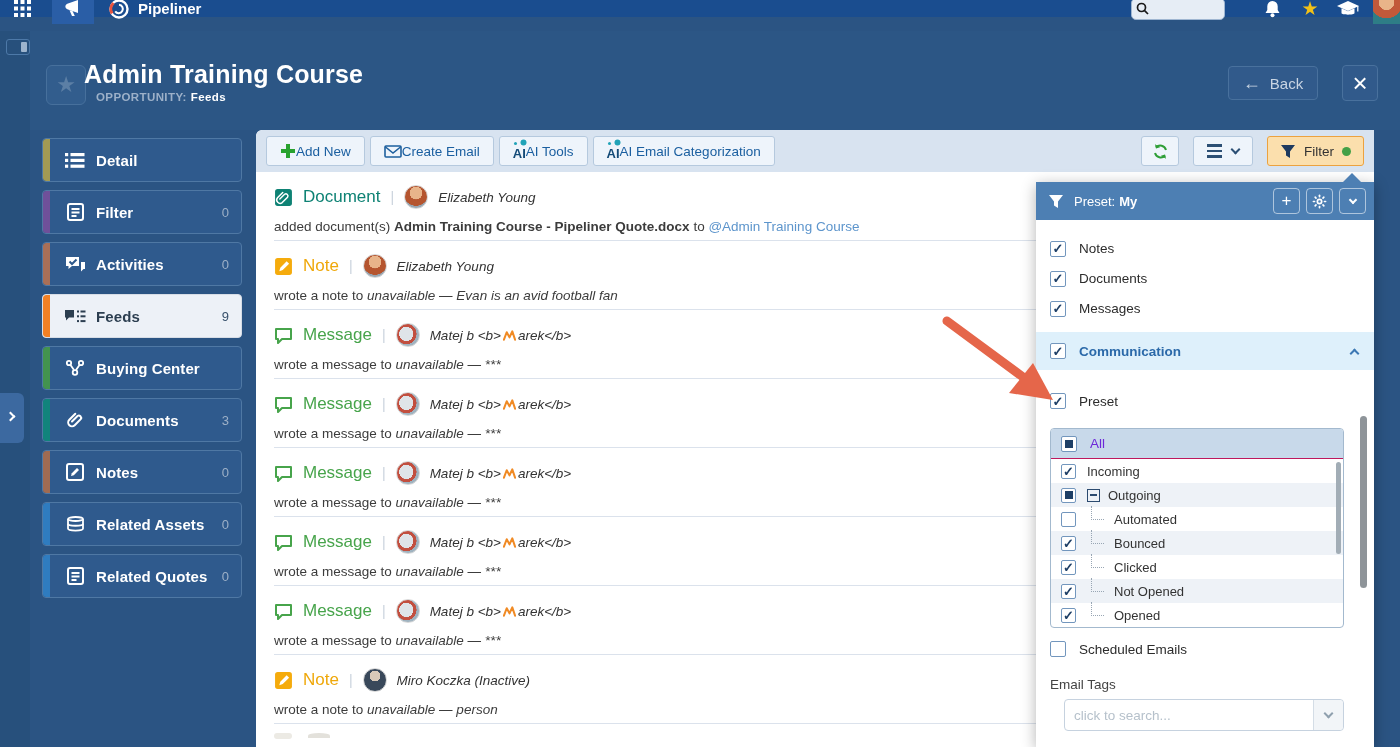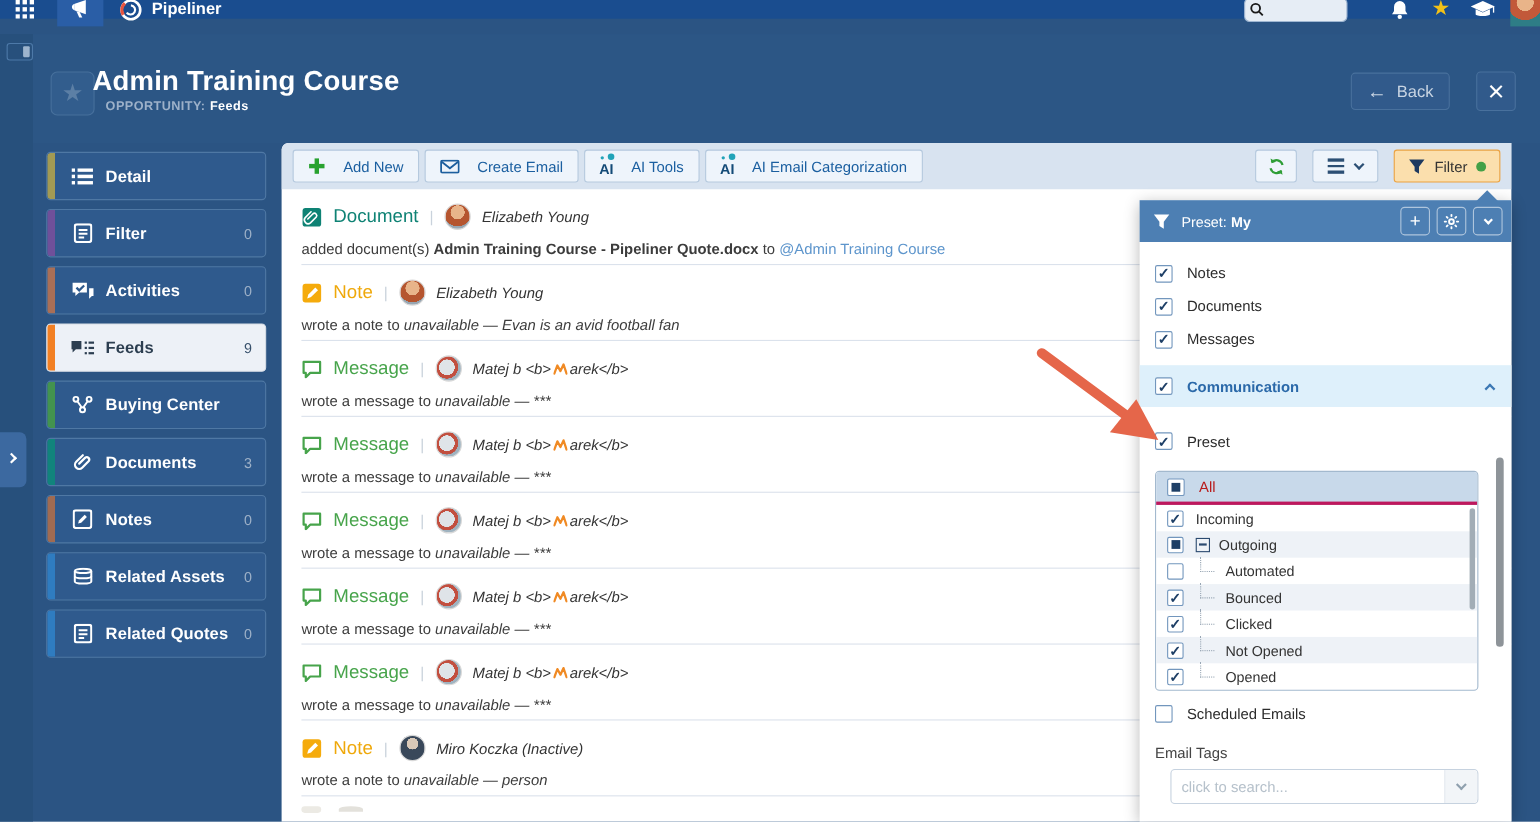--- a/index.html
+++ b/index.html
@@ -43,21 +43,21 @@
   .sb-item.sel{background:#edf1f7;border-color:#d7dde6;color:#2c3e50}
   .sb-ico{width:26px;margin-left:19px;display:flex;align-items:center;justify-content:center}
   .sb-label{flex:1;margin-left:8px;font-size:15px;font-weight:600;letter-spacing:.1px}
   .sb-cnt{margin-right:12px;font-size:13px;color:#9db0c7}
   .sb-item.sel .sb-cnt{color:#37506b}
 
   
   .content{position:absolute;left:256px;top:130px;width:1118px;height:617px;background:#fff;border-radius:6px 0 0 0;z-index:10;overflow:hidden}
   .toolbar{height:42px;background:#d8e3f0;display:flex;align-items:center;padding:0 10px;border-radius:6px 0 0 0}
   .tgroup{display:flex;gap:5px}
-  .tbtn{display:flex;align-items:center;gap:16px;padding:0 13px;height:30px;background:#eef4fb;border:1px solid #b5c9de;border-radius:3px;color:#1b5fa0;font-size:13.5px;cursor:pointer;white-space:nowrap}
+  .tbtn{display:flex;align-items:center;gap:0;padding:0 13px;height:30px;background:#eef4fb;border:1px solid #b5c9de;border-radius:3px;color:#1b5fa0;font-size:13.5px;cursor:pointer;white-space:nowrap}
   .tb-right2{margin-left:auto;display:flex;align-items:center;gap:14px}
   .tbtn.sq{padding:0;width:38px;justify-content:center}
   .menu-ic{display:flex;flex-direction:column;gap:3px}
   .menu-ic i{display:block;width:15px;height:2.5px;background:#2c4f74}
   .btn-filter{display:flex;align-items:center;gap:8px;height:30px;padding:0 12px;background:#fbdfad;border:1px solid #eca23f;border-radius:3px;color:#333;font-size:13.5px;cursor:pointer}
   .dot{width:9px;height:9px;border-radius:50%;background:#43a047}
 
   
   .chev{display:inline-block;width:7px;height:7px;border-right:2px solid #2c4f74;border-bottom:2px solid #2c4f74;transform:rotate(45deg);margin-top:-3px}
   .chev.up{transform:rotate(-135deg);margin-top:4px}
@@ -103,21 +103,21 @@
   .cb.ind::after{content:"";width:8px;height:8px;background:#1e3f66}
 
   .tf-row{display:flex;align-items:center;gap:13px;height:29px;padding-left:14px;font-size:13.5px;color:#2c2c2c;margin-top:1px}
   .tf-rows{padding-top:13px}
   .comm-row{display:flex;align-items:center;gap:13px;height:38px;padding:0 16px 0 14px;background:#def0fb;margin-top:9px}
   .comm-row .lbl{font-size:13.5px;font-weight:bold;color:#2b69a9}
   .comm-row .chev{margin-left:auto;border-color:#3c78b4}
   .emails-row{display:flex;align-items:center;gap:13px;height:30px;padding-left:14px;font-size:13.5px;color:#2c2c2c;margin-top:16px}
 
   .tree{margin:12px 30px 0 14px;border:1px solid #a3b9ce;border-radius:4px;position:relative;overflow:hidden}
-  .t-all{height:30px;background:#c8d9ea;border-bottom:3px solid #be185d;display:flex;align-items:center;gap:13px;padding-left:10px;font-size:13.5px;color:#b91c1c}
+  .t-all{height:30px;background:#c8d9ea;border-bottom:1px solid #be185d;display:flex;align-items:center;gap:13px;padding-left:10px;font-size:13.5px;color:#6d28d9}
   .trow{height:24px;display:flex;align-items:center;gap:8px;padding-left:10px;font-size:13px;color:#333}
   .trow.alt{background:#eef2f7}
   .trow .cb{width:15px;height:15px;margin-right:3px}
   .minus{width:13px;height:13px;border:1.5px solid #2b4a6f;display:inline-flex;align-items:center;justify-content:center;flex:none}
   .minus::after{content:"";width:7px;height:1.5px;background:#2b4a6f}
   .conn{width:13px;height:14px;border-left:1px dotted #98a6b4;border-bottom:1px dotted #98a6b4;margin:-8px 2px 4px 4px;flex:none}
   .t-scroll{position:absolute;right:2px;top:33px;width:5px;height:92px;background:#a2adb6;border-radius:3px}
   .p-scroll{position:absolute;right:7px;top:196px;width:7px;height:172px;background:#8e9499;border-radius:4px}
 
   .sched-row{display:flex;align-items:center;gap:13px;height:28px;padding-left:14px;font-size:13.5px;color:#2c2c2c;margin-top:7px}

